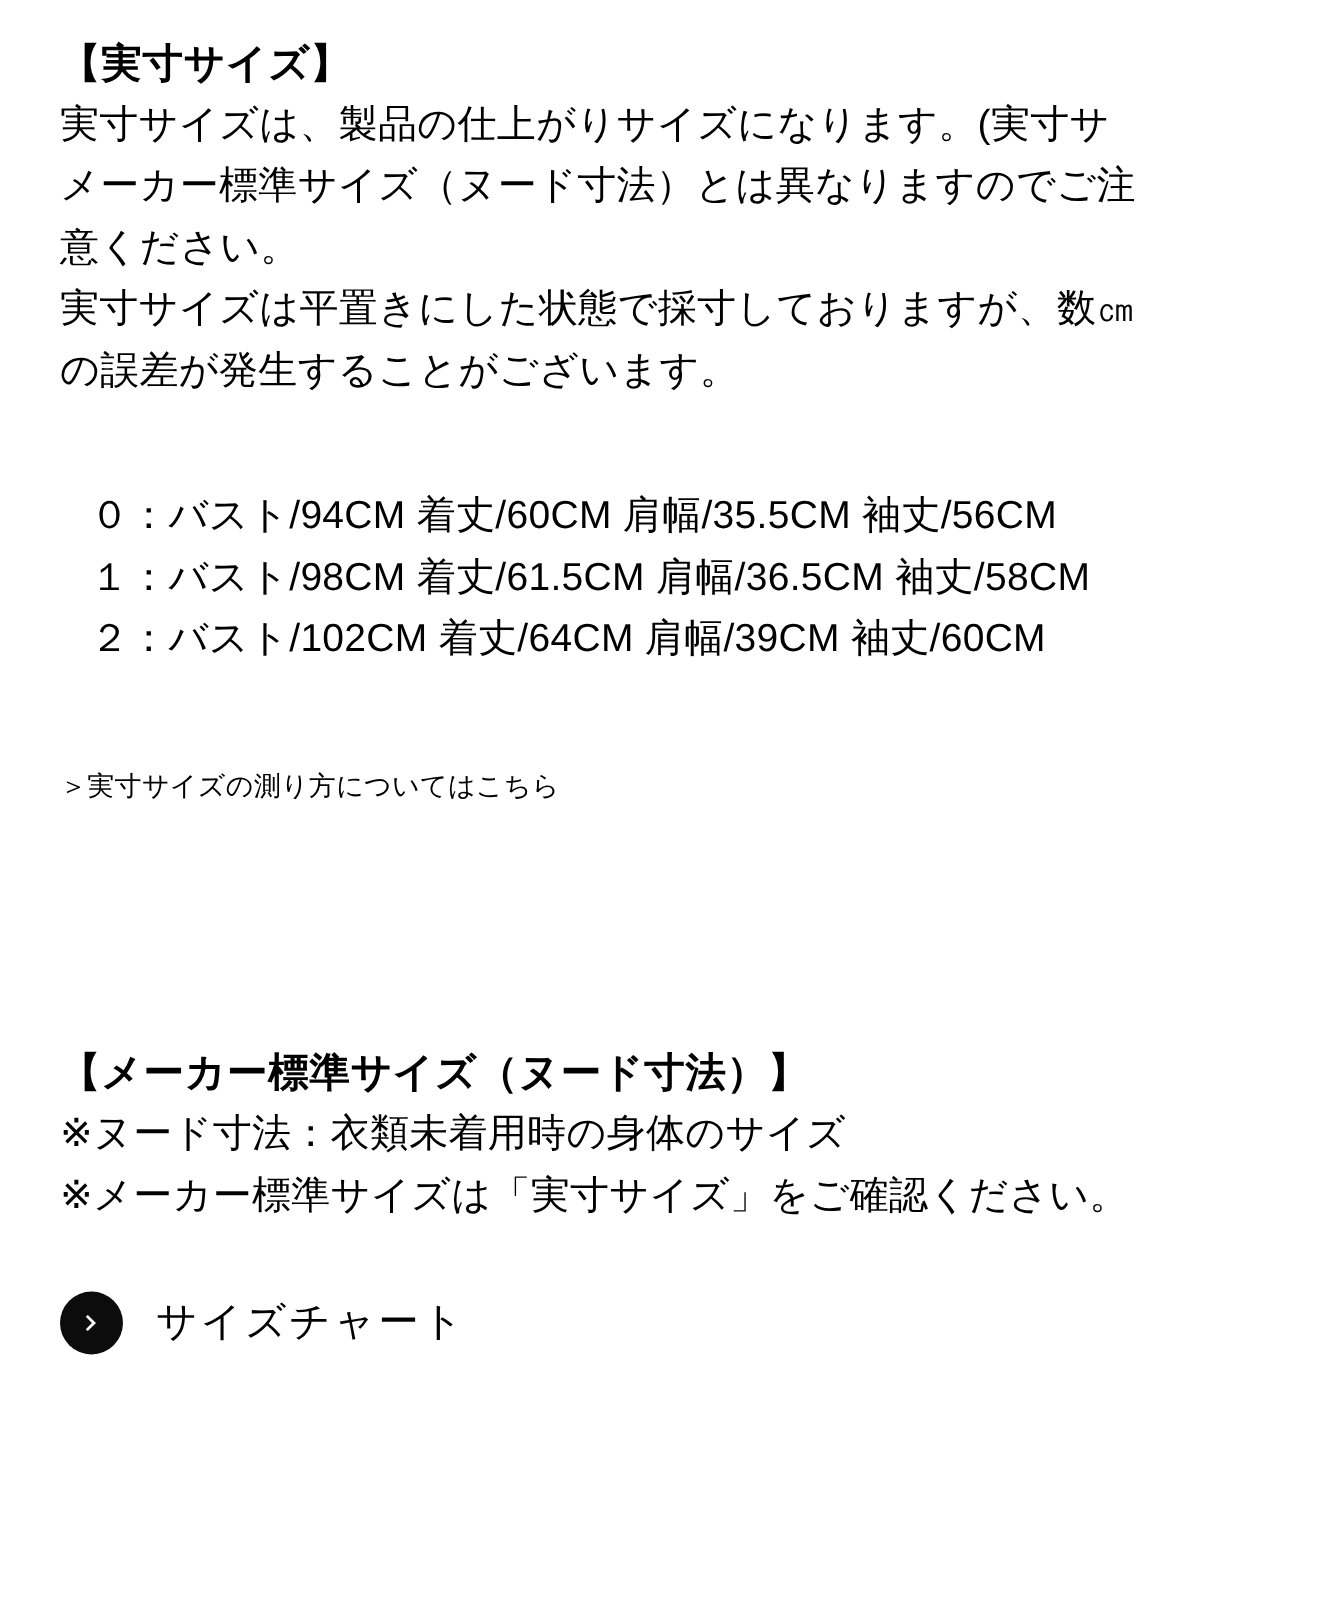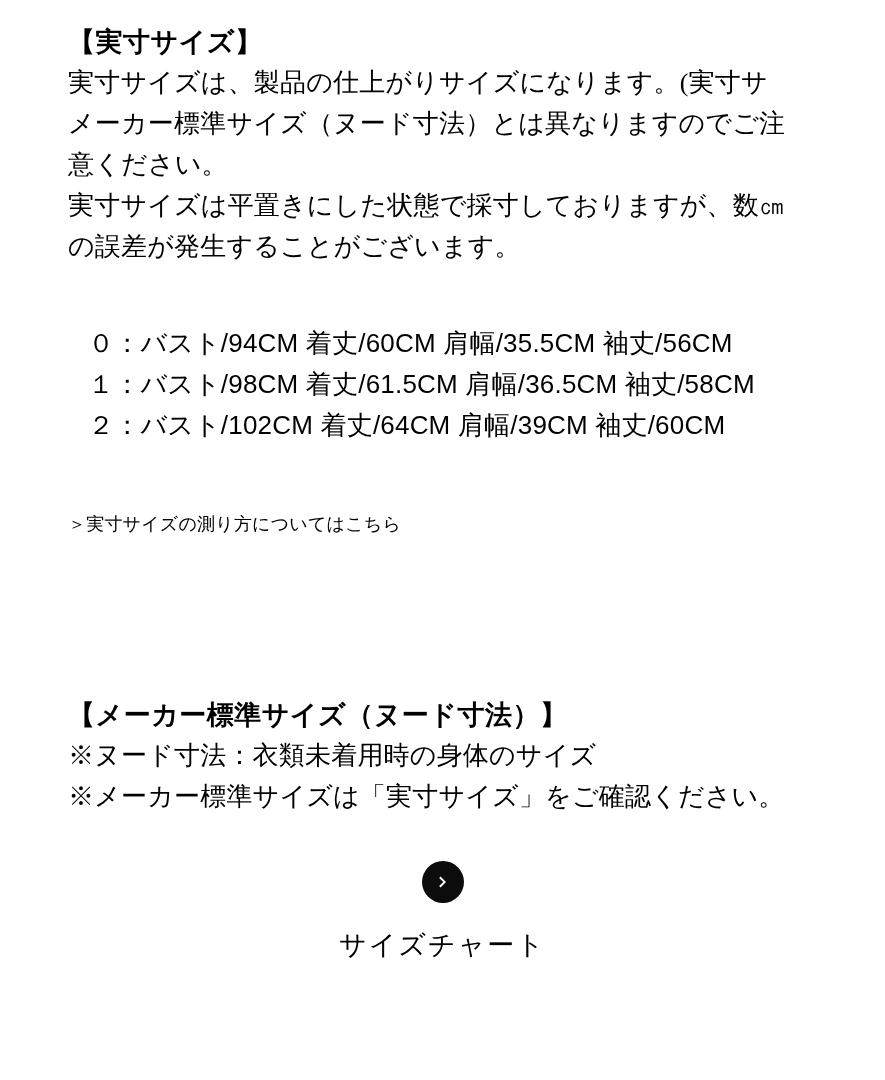--- a/index.html
+++ b/index.html
@@ -13,39 +13,38 @@
     overflow: hidden;
     font-family: "Liberation Sans", "DejaVu Sans", sans-serif;
     color: #000000;
     -webkit-font-smoothing: antialiased;
   }
   .page {
     position: relative;
     width: 885px;
     height: 780px;
     box-sizing: border-box;
-    padding: 0 68px 0 68px;
+    padding: 0 68px 0 40px;
   }
 
   
   .section-heading {
     font-weight: bold;
     font-size: 27px;
     line-height: 40px;
     letter-spacing: 0.5px;
     margin: 0;
     white-space: nowrap;
   }
 
   .para {
     font-size: 26px;
     line-height: 41px;
     letter-spacing: 0.2px;
     margin: 0;
-    font-family: Liberation Serif, serif;
   }
 
   .para-block {
     margin: 0;
   }
 
   
   .measure-list {
     margin: 0;
     padding: 0;
@@ -68,23 +67,22 @@
   
   .sp-top { height: 22px; }
   .sp-1 { height: 56px; }
   .sp-2 { height: 58px; }
   .sp-3 { height: 150px; }
   .sp-4 { height: 44px; }
 
   
   .chart-row {
     display: flex;
-    align-items: center;
+    align-items: flex-start;
     gap: 22px;
-    flex-direction: column;
   }
   .circle-arrow {
     width: 42px;
     height: 42px;
     border-radius: 50%;
     background: #0c0c0c;
     display: flex;
     align-items: center;
     justify-content: center;
     flex: 0 0 auto;

